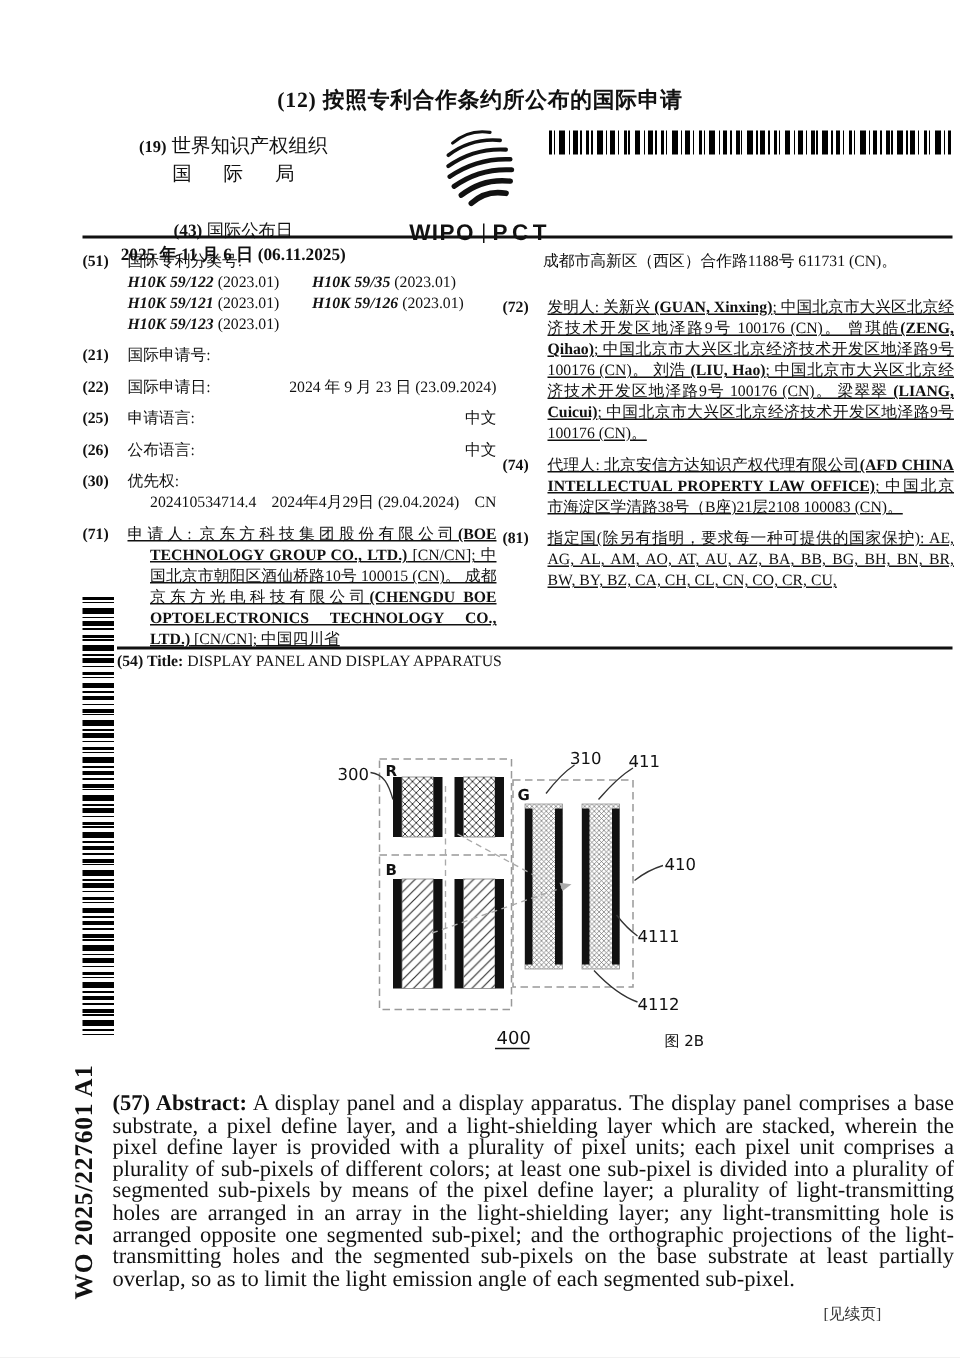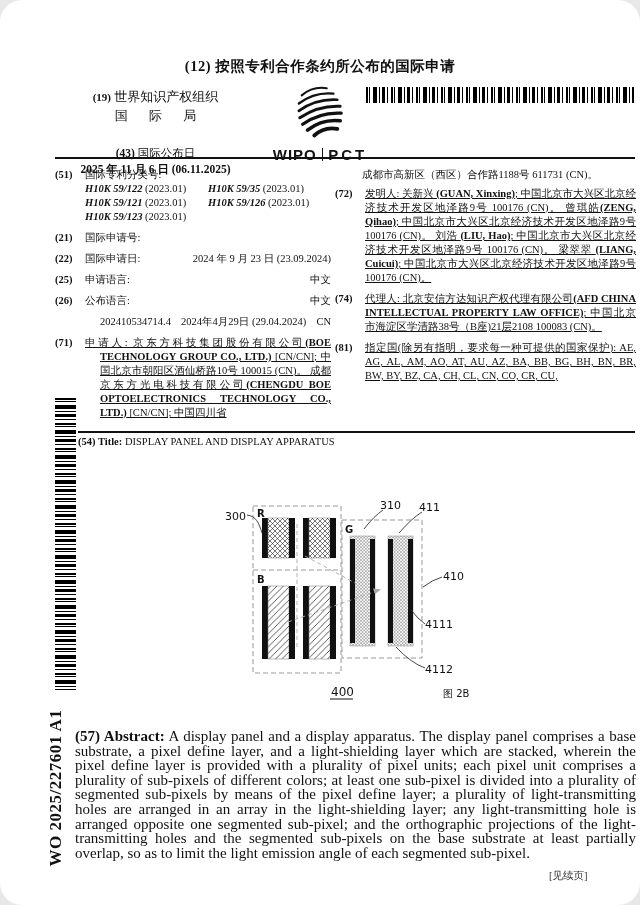--- a/index.html
+++ b/index.html
@@ -1,20 +1,20 @@
 <!DOCTYPE html>
 <html><head>
 <meta charset="utf-8">
 <style>
   * { margin:0; padding:0; box-sizing:border-box; }
   html,body { background:#e8e8e8; }
   .page {
     position:relative; width:640px; height:905px; background:#ffffff;
     font-family:"Liberation Serif","DejaVu Serif",serif; color:#111;
-    margin:0 auto; overflow:hidden;border-radius:22px;
+    margin:0 auto; overflow:hidden;
   }
   .b { font-weight:bold; }
   
   .header12 { position:absolute; top:57px; left:0; width:100%; text-align:center;
     font-weight:bold; font-size:14.5px; letter-spacing:.5px; }
   .org-block { position:absolute; top:88px; left:58px; width:195px; text-align:center; }
   .org-line1 { font-size:13px; }
   .org-line1 .fnum { font-size:11px; }
   .org-line2 { font-size:13px; letter-spacing:9px; margin-top:1px; text-indent:9px; }
   .pubdate-label { font-size:11.5px; margin-top:21px; }
@@ -45,21 +45,21 @@
   .item .fval { flex:1; text-align:right; }
   .ipc-rows { margin-bottom:7px; }
   .ipc-row { display:flex; padding-left:30px; }
   .ipc-cell { width:50%; white-space:nowrap; }
   .ipc-code { font-weight:bold; font-style:italic; }
   .prio-row { display:flex; justify-content:space-between; padding-left:45px; margin-top:0; }
   .para { display:flex; margin-bottom:7px; }
   .para .fnum { width:30px; flex:none; }
   .para .ptext { flex:1; text-align:justify;text-decoration:underline; }
   .hang { margin-left:15px; text-indent:-15px; }
-  .cont-para { padding-left:27px; text-align:justify; margin-bottom:5px; }
+  .cont-para { padding-left:27px; text-align:justify; margin-bottom:17px; }
   
   .title-en { position:absolute; top:436px; left:78px; width:557px; font-size:10.5px; }
   .title-zh { position:absolute; top:459px; left:78px; width:557px; font-size:10.5px; }
   
   .figure { position:absolute; top:496px; left:185px; width:290px; height:210px; }
   
   .abstract { position:absolute; top:729px; left:75px; width:561px;
     font-size:15px; line-height:14.6px; text-align:justify; }
   
   .barcode-side { position:absolute; top:398px; left:55px; width:21px; height:292px;
@@ -143,20 +143,24 @@
     <div class="item">
       <span class="fnum">(25)</span>
       <span class="flabel">申请语言:</span>
       <span class="fval">中文</span>
     </div>
     <div class="item">
       <span class="fnum">(26)</span>
       <span class="flabel">公布语言:</span>
       <span class="fval">中文</span>
     </div>
+    <div class="item" style="margin-bottom:0">
+      <span class="fnum">(30)</span>
+      <span class="flabel">优先权:</span>
+    </div>
     <div class="prio-row" style="margin-bottom:7px">
       <span>202410534714.4</span>
       <span>2024年4月29日 (29.04.2024)</span>
       <span>CN</span>
     </div>
     <div class="para">
       <span class="fnum">(71)</span>
       <div class="ptext hang"><span>申请人: 京东方科技集团股份有限公司</span><span class="b">(BOE TECHNOLOGY GROUP CO., LTD.)</span><span> [CN/CN]; 中国北京市朝阳区酒仙桥路10号 100015 (CN)。 成都京东方光电科技有限公司</span><span class="b">(CHENGDU BOE OPTOELECTRONICS TECHNOLOGY CO., LTD.)</span><span> [CN/CN]; 中国四川省</span></div>
     </div>
   </div>

